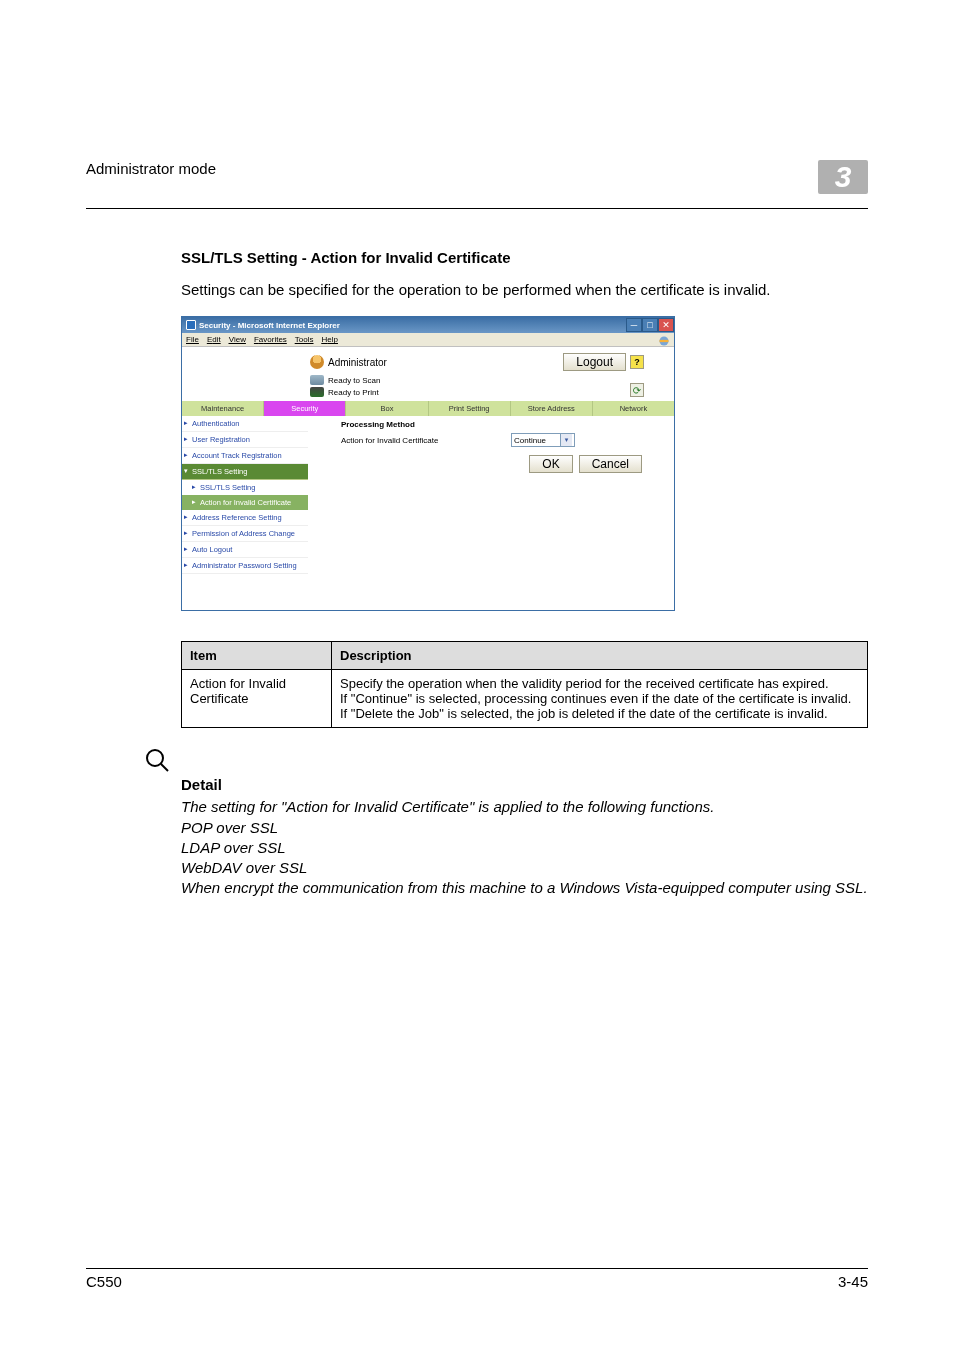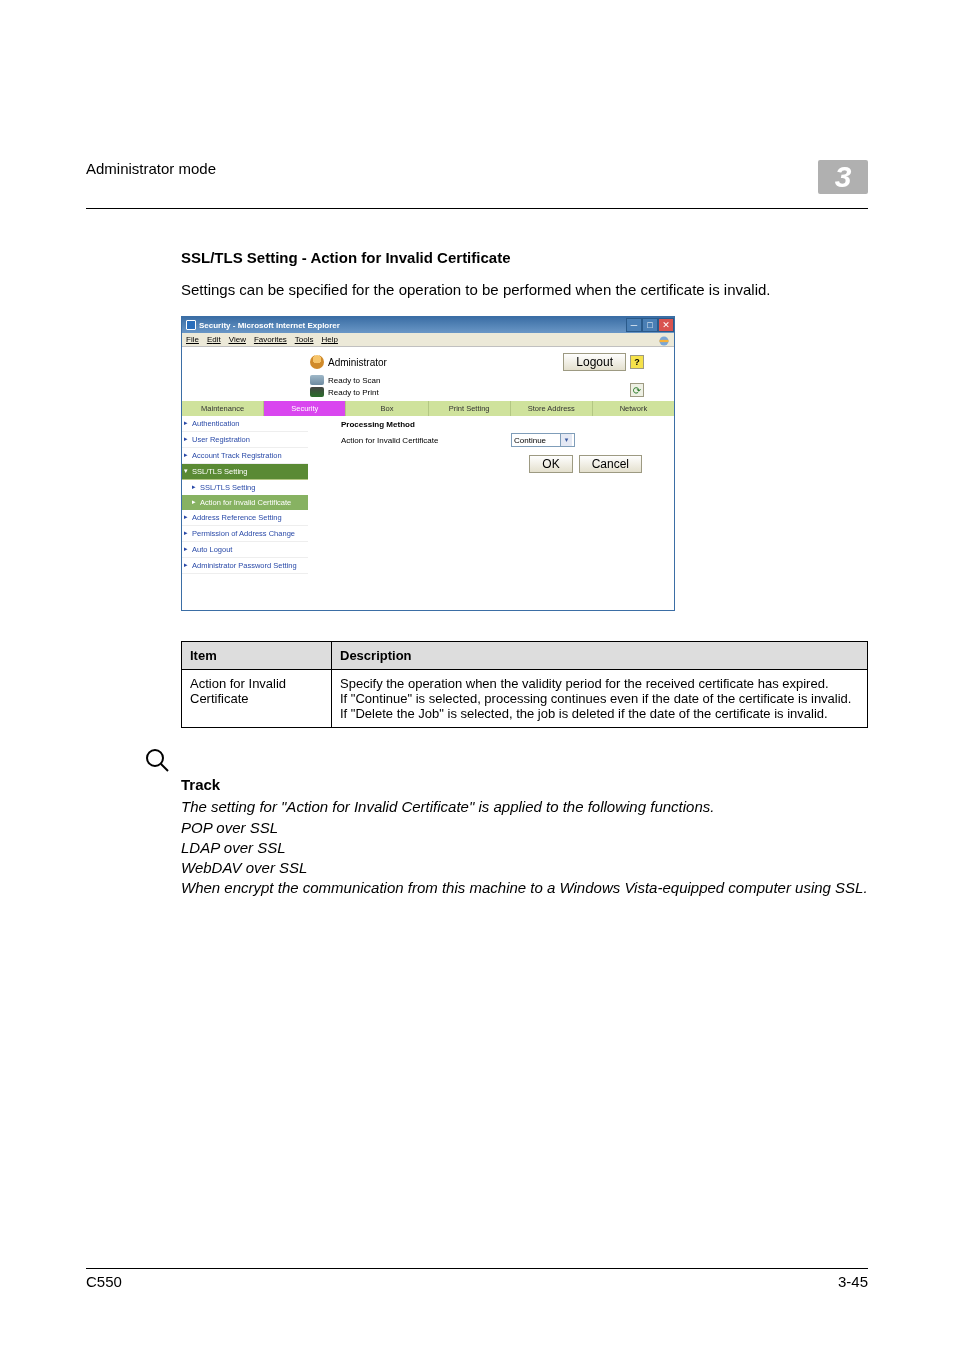--- a/index.html
+++ b/index.html
@@ -365,21 +365,21 @@
 If "Delete the Job" is selected, the job is deleted if the date of the certificate is invalid.</td>
       </tr>
     </tbody>
       </table>
 
     <div class="detail-block">
       <svg class="mag-icon" viewBox="0 0 26 26">
         <circle cx="10" cy="10" r="8" fill="none" stroke="#000" stroke-width="2"></circle>
         <line x1="16" y1="16" x2="23" y2="23" stroke="#000" stroke-width="2"></line>
       </svg>
-      <div class="detail-title">Track</div>
+      <div class="detail-title">Detail</div>
       <div class="detail-body">
         <div>The setting for "Action for Invalid Certificate" is applied to the following functions.</div>
         <div>POP over SSL</div>
         <div>LDAP over SSL</div>
         <div>WebDAV over SSL</div>
         <div>When encrypt the communication from this machine to a Windows Vista-equipped computer using SSL.</div>
       </div>
     </div>
 
   </div>

